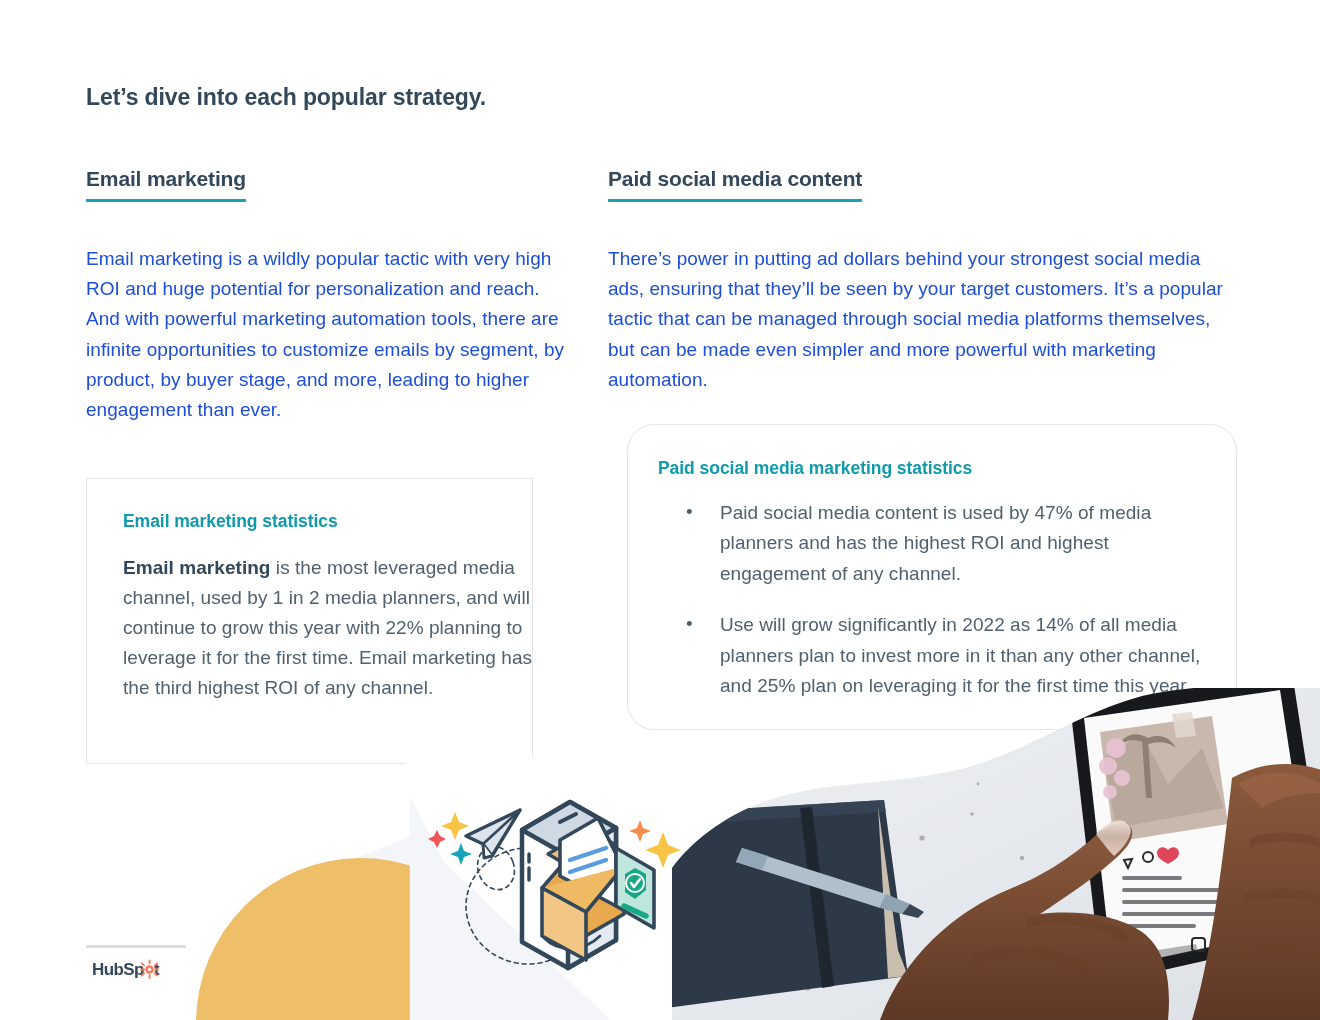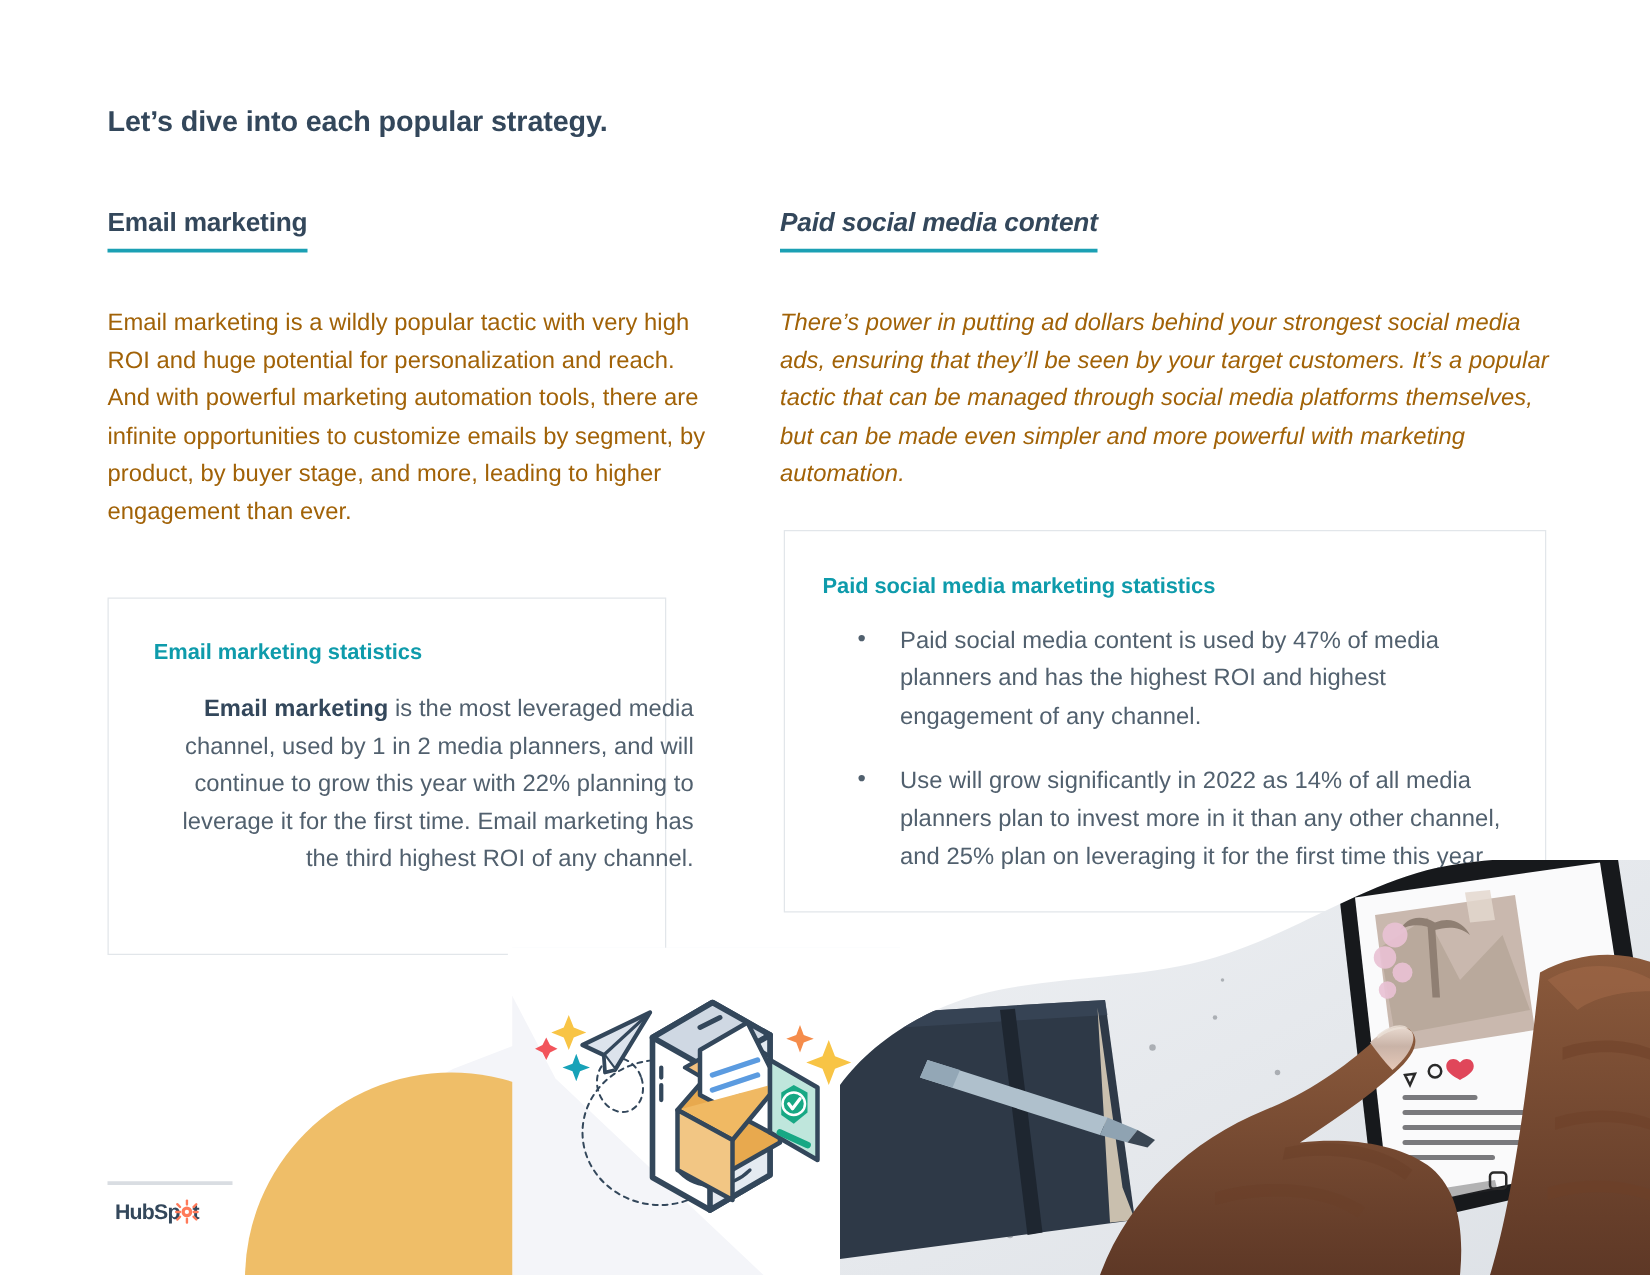--- a/index.html
+++ b/index.html
@@ -33,53 +33,53 @@
     letter-spacing: -0.1px;
     color: #33475B;
   }
 
   
   .col {
     position: absolute;
     top: 168px;
   }
   .col-left  { left: 86px;  width: 480px; }
-  .col-right { left: 624px; width: 615px; font-style: italic; }
+  .col-right { left: 608px; width: 615px; }
 
   .sec-heading {
     font-size: 21px;
     font-weight: bold;
     color: #33475B;
     letter-spacing: -0.15px;
     margin: 0;
     padding: 0 0 9px 0;
     display: inline-block;
     border-bottom: 3px solid #1BA0B4;
     line-height: 1.05;
   }
 
   .body-copy {
     margin: 0;
     padding-top: 42px;
     font-size: 19px;
     line-height: 30.2px;
-    color: #a16207;
+    color: #1d4ed8;
     letter-spacing: 0.05px;
     font-weight: 300;
   }
 
   
   .stat-box {
     position: absolute;
     border: 1px solid #E2E6EA;
     background: transparent;
     box-sizing: border-box;
   }
   .stat-box-left  { left: 86px;  top: 478px; width: 447px; height: 286px; }
-  .stat-box-right { left: 627px; top: 424px; width: 610px; height: 306px; }
+  .stat-box-right { left: 627px; top: 424px; width: 610px; height: 306px; border-radius: 27px; }
 
   .stat-title {
     position: absolute;
     font-size: 17.5px;
     font-weight: bold;
     color: #0E9BAB;
     letter-spacing: -0.05px;
   }
   .stat-box-left  .stat-title { left: 36px; top: 32px; }
   .stat-box-right .stat-title { left: 30px; top: 33px; }
@@ -88,21 +88,20 @@
     position: absolute;
     left: 36px;
     top: 74px;
     width: 432px;
     margin: 0;
     font-size: 19px;
     line-height: 30px;
     color: #51606E;
     font-weight: 300;
     letter-spacing: 0.05px;
-    text-align: right;
   }
   .stat-para b { color: #33475B; font-weight: bold; }
 
   .stat-list {
     position: absolute;
     left: 30px;
     top: 73px;
     width: 560px;
     margin: 0;
     padding: 0;

